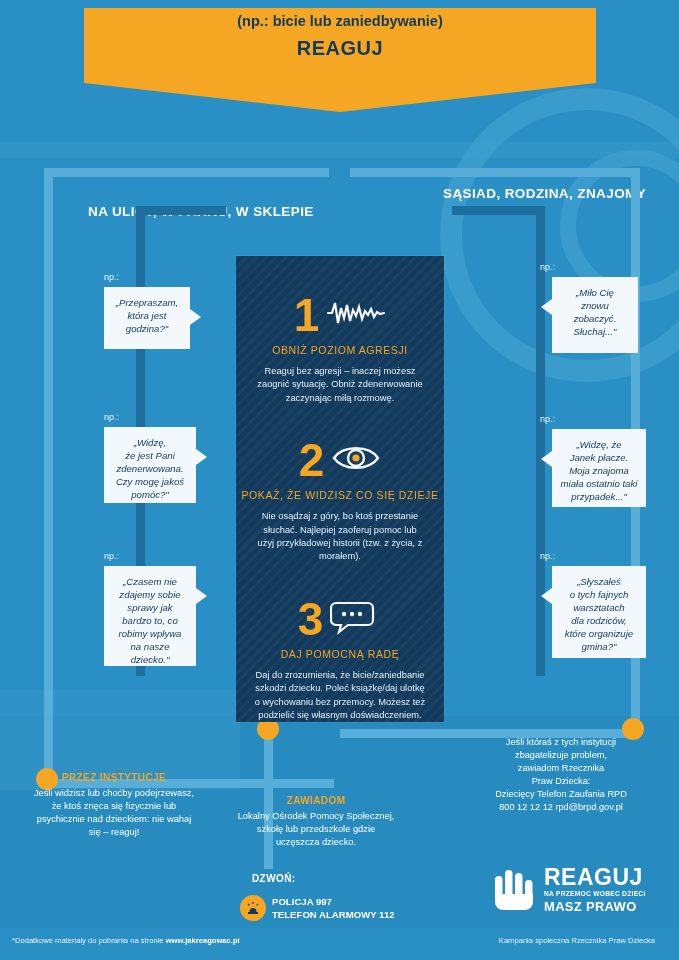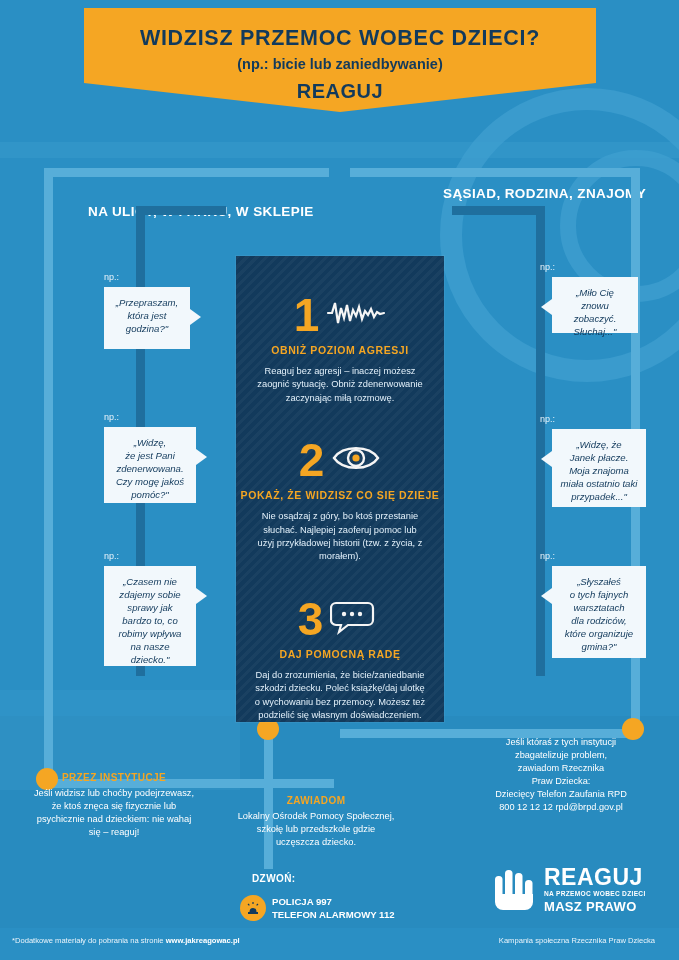--- a/index.html
+++ b/index.html
@@ -80,21 +80,21 @@
   }
   .step{position:relative;text-align:center;color:#dff0fa;}
   .step .numrow{
     display:flex;align-items:center;justify-content:center;gap:7px;
     height:50px;
   }
   .step .num{
     font-size:46px;font-weight:bold;color:#f5a623;line-height:46px;
   }
   .step .title{
-    color:#f5a623;font-size:10.5px;font-weight:bold;letter-spacing:.6px;
+    color:#f5a623;font-size:10.5px;font-weight:normal;letter-spacing:.6px;
     margin-top:4px;
   }
   .step .body{
     font-size:9.3px;line-height:13.4px;color:#e3f1fb;
     margin:9px 18px 0 18px;
   }
 
   
   .bottom-text{position:absolute;color:#fff;text-align:center;}
 
@@ -137,21 +137,20 @@
 
 <div class="bg">
   <div class="bg-circle" style="left:440px;top:88px;width:250px;height:250px;"></div>
   <div class="bg-circle" style="left:560px;top:150px;width:120px;height:120px;border-width:16px;"></div>
   <div class="bg-stripe-light" style="left:0;top:142px;width:679px;height:16px;opacity:.35;"></div>
   <div class="bg-band" style="left:0;top:716px;width:679px;height:212px;opacity:.35;"></div>
   <div class="bg-stripe-light" style="left:0;top:690px;width:240px;height:100px;opacity:.25;"></div>
 </div>
 
 <div class="banner">
-  <div class="l1">WIDZISZ  PRZEMOC WOBEC DZIECI?</div>
   <div class="l2">(np.: bicie lub zaniedbywanie)</div>
   <div class="l3">REAGUJ</div>
 </div>
 
 <div class="col-head" id="head-left">NA ULICY, W PARKU, W SKLEPIE</div>
 <div class="col-head" id="head-right">SĄSIAD, RODZINA, ZNAJOMY</div>
 
 <div class="rail" style="left:44px;top:168px;width:285px;height:9px;"></div>
 <div class="rail" style="left:44px;top:168px;width:9px;height:620px;"></div>
 <div class="rail" style="left:350px;top:168px;width:290px;height:9px;"></div>
@@ -185,21 +184,21 @@
 <div class="np" style="left:104px;top:551px;">np.:</div>
 <div class="bubble left" style="left:104px;top:566px;width:92px;height:100px;white-space:pre-line;">„Czasem nie
 zdajemy sobie
 sprawy jak
 bardzo to, co
 robimy wpływa
 na nasze
 dziecko."</div>
 
 <div class="np" style="left:540px;top:262px;">np.:</div>
-<div class="bubble right" style="left:552px;top:277px;width:86px;height:56px;white-space:pre-line;">„Miło Cię
+<div class="bubble right" style="left:552px;top:277px;width:86px;height:76px;white-space:pre-line;">„Miło Cię
 znowu
 zobaczyć.
 Słuchaj..."</div>
 
 <div class="np" style="left:540px;top:414px;">np.:</div>
 <div class="bubble right" style="left:552px;top:429px;width:94px;height:78px;white-space:pre-line;">„Widzę, że
 Janek płacze.
 Moja znajoma
 miała ostatnio taki
 przypadek..."</div>

